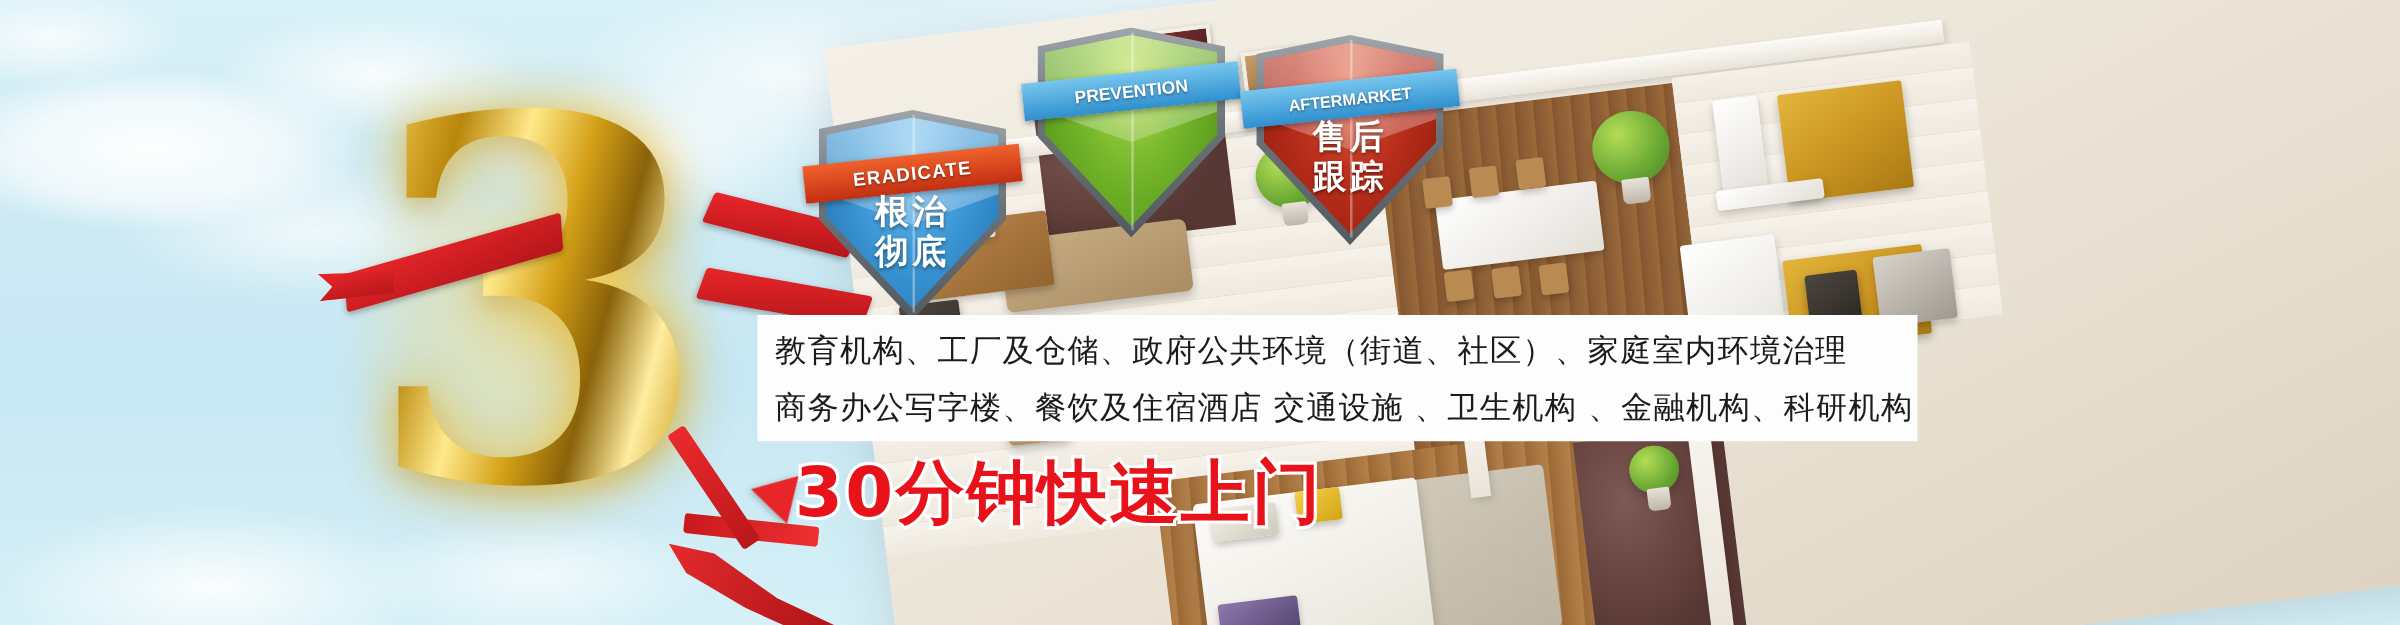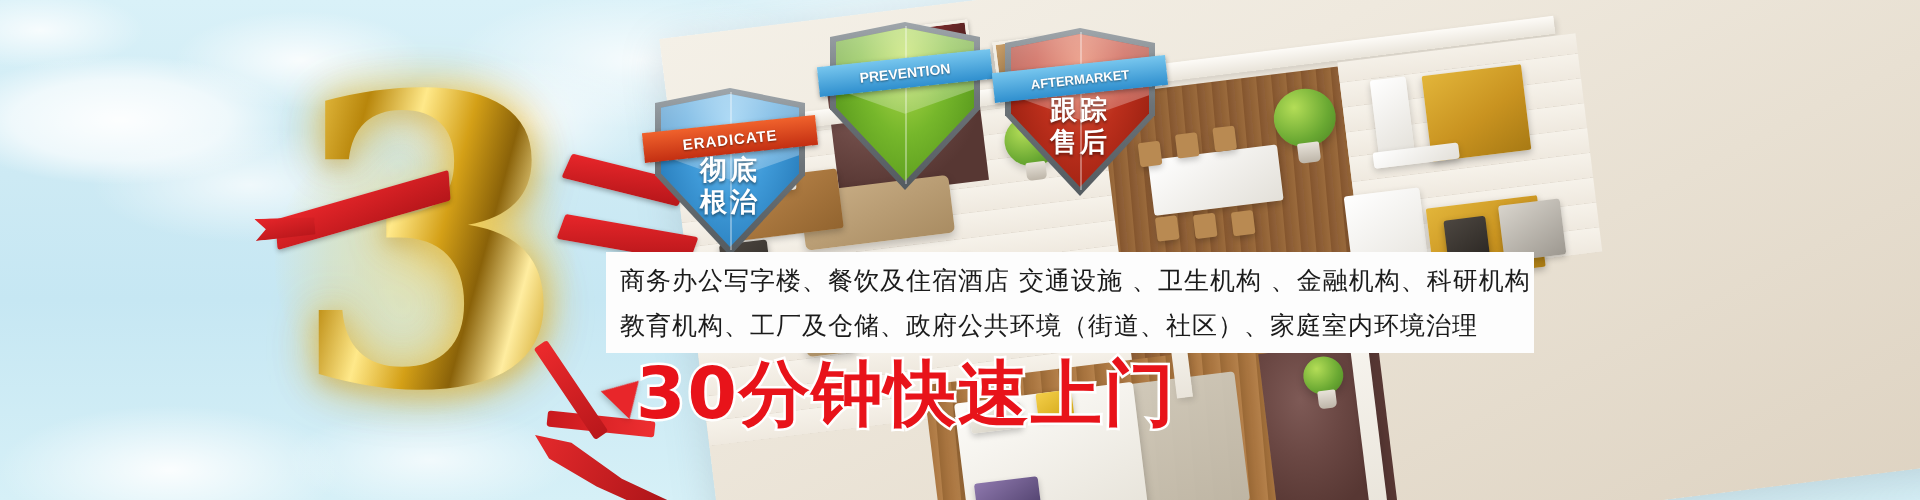--- a/index.html
+++ b/index.html
@@ -117,21 +117,21 @@
   
   .panel{position:absolute;left:606px;top:252px;width:928px;height:101px;
     background:#fdfdfd;display:flex;flex-direction:column;justify-content:center;
     padding:0 0 0 0;}
   .panel p{margin:0;padding:0 14px;color:#1b1b1b;font-size:25px;line-height:45px;
     letter-spacing:1px;white-space:nowrap;
     font-family:"DejaVu Sans","Liberation Sans",sans-serif;}
 
   
   .headline{position:absolute;left:636px;top:358px;
-    font-size:71px;line-height:72px;font-weight:bold;letter-spacing:2px;
+    font-size:55px;line-height:72px;font-weight:bold;letter-spacing:2px;
     color:#e8131a;white-space:nowrap;
     font-family:"DejaVu Sans","Liberation Sans",sans-serif;
     -webkit-text-stroke:5px #ffffff;
     paint-order:stroke fill;
     text-shadow:0 0 1px #fff;}
 </style>
 </head>
 <body>
 
 <div class="banner">
@@ -208,22 +208,22 @@
 
   <div class="shield" id="shield-eradicate">
     <div class="sh-body"></div>
     <div class="sh-face"></div>
     <div class="sh-gloss"></div>
     <div class="sh-split"></div>
     <div class="sh-band">
       <span>ERADICATE</span>
     </div>
     <div class="sh-cn">
+      <div>根治</div>
       <div>彻底</div>
-      <div>根治</div>
     </div>
   </div>
 
   <div class="shield" id="shield-prevention">
     <div class="sh-body"></div>
     <div class="sh-face"></div>
     <div class="sh-gloss"></div>
     <div class="sh-split"></div>
     <div class="sh-band">
       <span>PREVENTION</span>
@@ -234,25 +234,25 @@
 
   <div class="shield" id="shield-aftermarket">
     <div class="sh-body"></div>
     <div class="sh-face"></div>
     <div class="sh-gloss"></div>
     <div class="sh-split"></div>
     <div class="sh-band">
       <span>AFTERMARKET</span>
     </div>
     <div class="sh-cn">
+      <div>售后</div>
       <div>跟踪</div>
-      <div>售后</div>
     </div>
   </div>
 
   <div class="panel">
+    <p>教育机构、工厂及仓储、政府公共环境（街道、社区）、家庭室内环境治理</p>
     <p>商务办公写字楼、餐饮及住宿酒店 交通设施 、卫生机构 、金融机构、科研机构</p>
-    <p>教育机构、工厂及仓储、政府公共环境（街道、社区）、家庭室内环境治理</p>
   </div>
 
   <div class="headline">30分钟快速上门</div>
 
 </div>
 
 </body></html>

